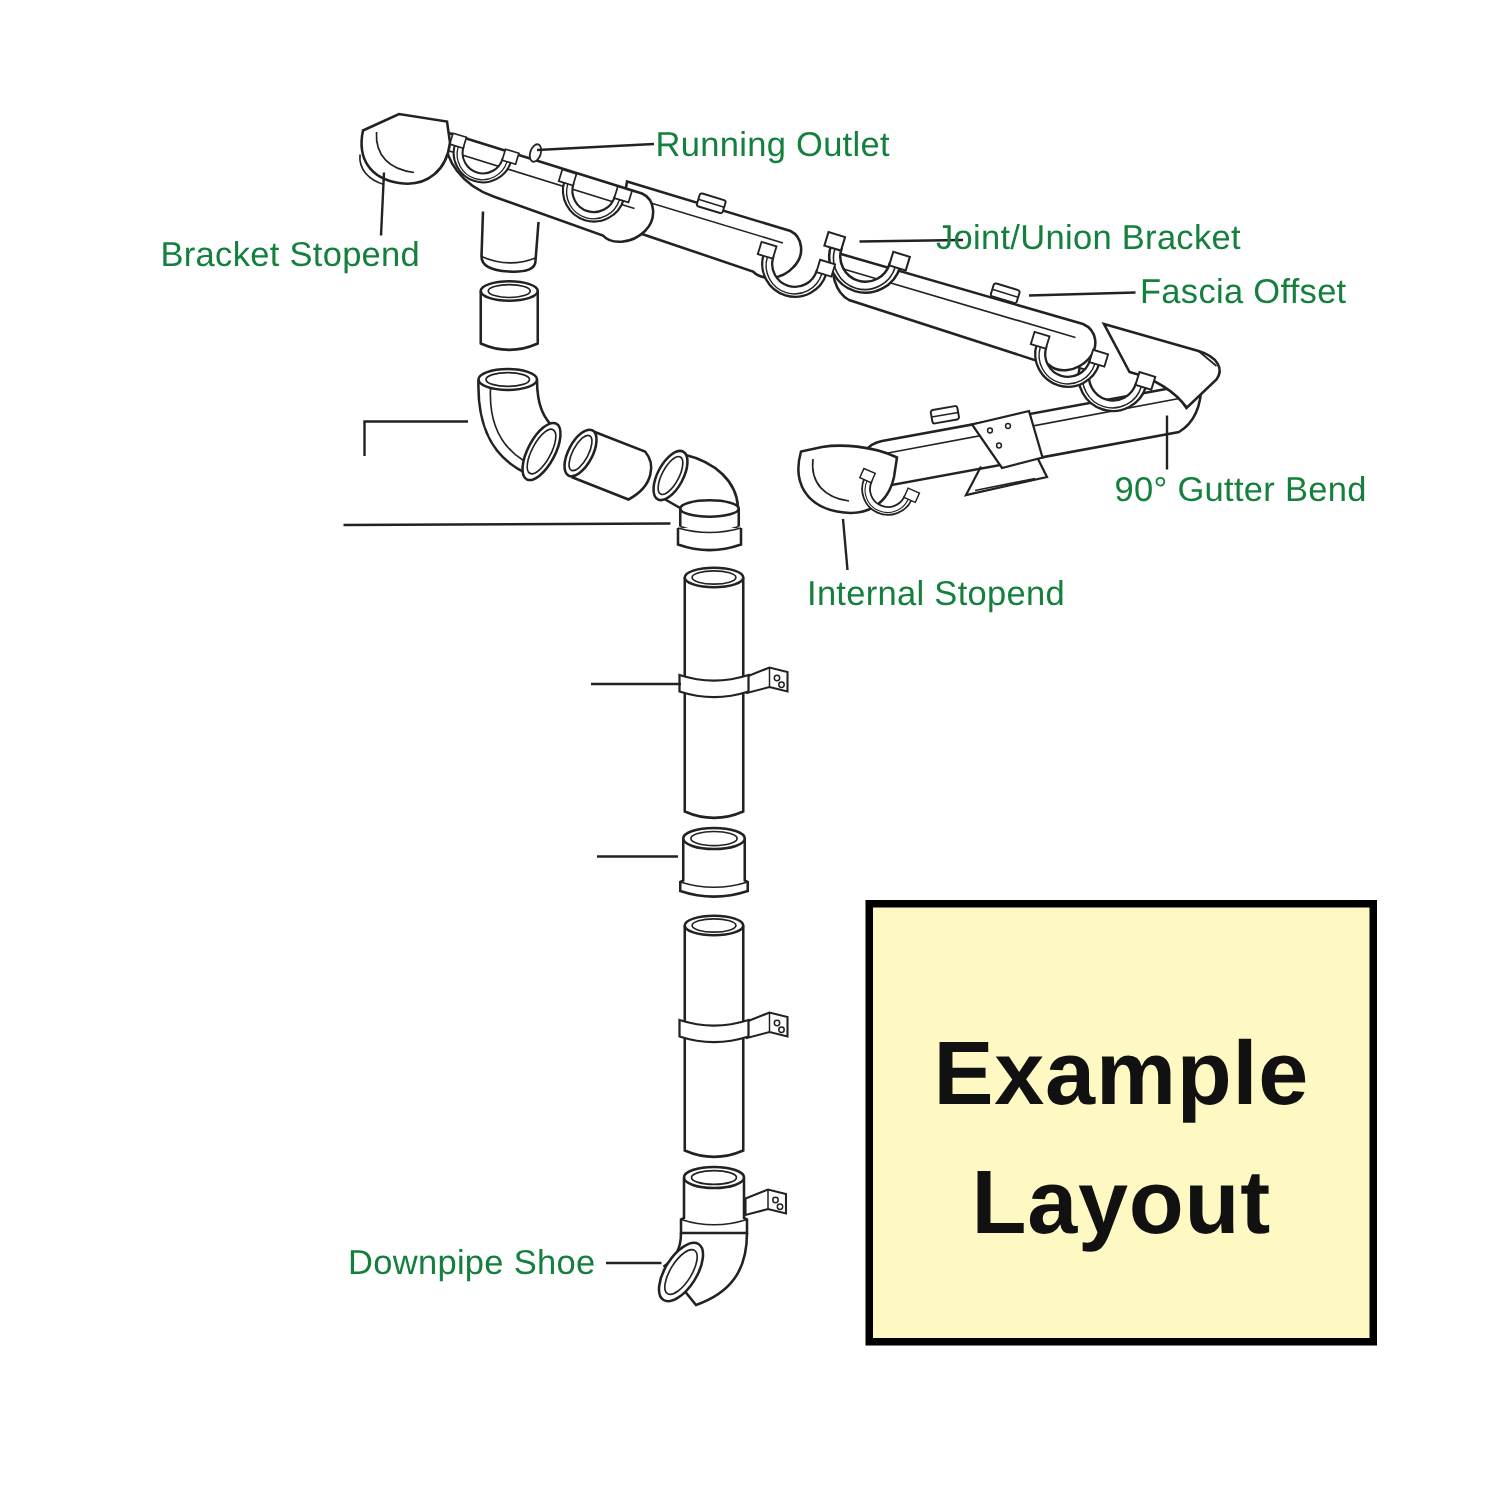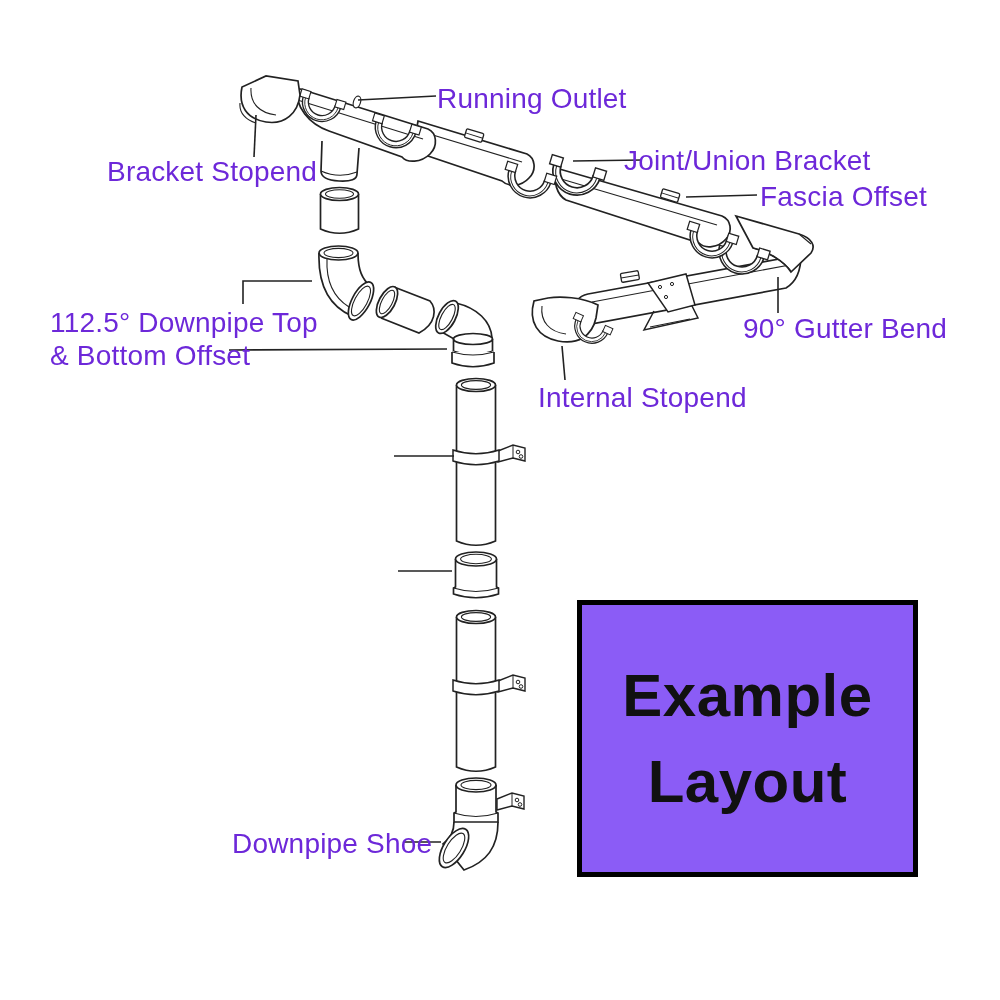--- a/index.html
+++ b/index.html
@@ -2,29 +2,29 @@
 <html><head>
 <meta charset="utf-8">
 <style>
   html,body{margin:0;padding:0;background:#ffffff;}
   .canvas{
     position:relative;width:1000px;height:1000px;background:#ffffff;
     font-family:"Liberation Sans","DejaVu Sans",sans-serif;overflow:hidden;
   }
   .art{position:absolute;left:0;top:0;}
   .lbl{
-    position:absolute;font-size:28px;color:#6d28d9;white-space:nowrap;
+    position:absolute;font-size:23px;color:#15803d;white-space:nowrap;
     line-height:1.0;letter-spacing:0.2px;
   }
   .lbl2{line-height:33px;}
   .example-box{
     position:absolute;left:577px;top:600px;width:331px;height:267px;
-    border:5px solid #000000;background:#8b5cf6;
+    border:5px solid #000000;background:#fef9c3;
     display:flex;flex-direction:column;align-items:center;justify-content:center;
-    gap:26px;padding-top:0;
+    gap:26px;padding-top:20px;
   }
   .example-box .big{
     font-size:60px;font-weight:700;color:#111111;line-height:1;letter-spacing:0.5px;
   }
 </style>
 </head>
 <body>
 
 <div class="canvas">
 
@@ -184,24 +184,20 @@
       <path d="M 404,842 L 441,842"></path>
     </g>
   </svg>
 
   <div class="lbl" style="left:437px;top:85px">Running Outlet</div>
   <div class="lbl" style="left:107px;top:158px">Bracket Stopend</div>
   <div class="lbl" style="left:624px;top:147px">Joint/Union Bracket</div>
   <div class="lbl" style="left:760px;top:183px">Fascia Offset</div>
   <div class="lbl" style="left:743px;top:315px">90° Gutter Bend</div>
   <div class="lbl" style="left:538px;top:384px">Internal Stopend</div>
-  <div class="lbl lbl2" style="left:50px;top:306px">
-    <div>112.5° Downpipe Top</div>
-    <div>&amp; Bottom Offset</div>
-  </div>
   <div class="lbl" style="left:232px;top:830px">Downpipe Shoe</div>
 
   <div class="example-box">
     <div class="big">Example</div>
     <div class="big">Layout</div>
   </div>
 
 </div>
 
 </body></html>

